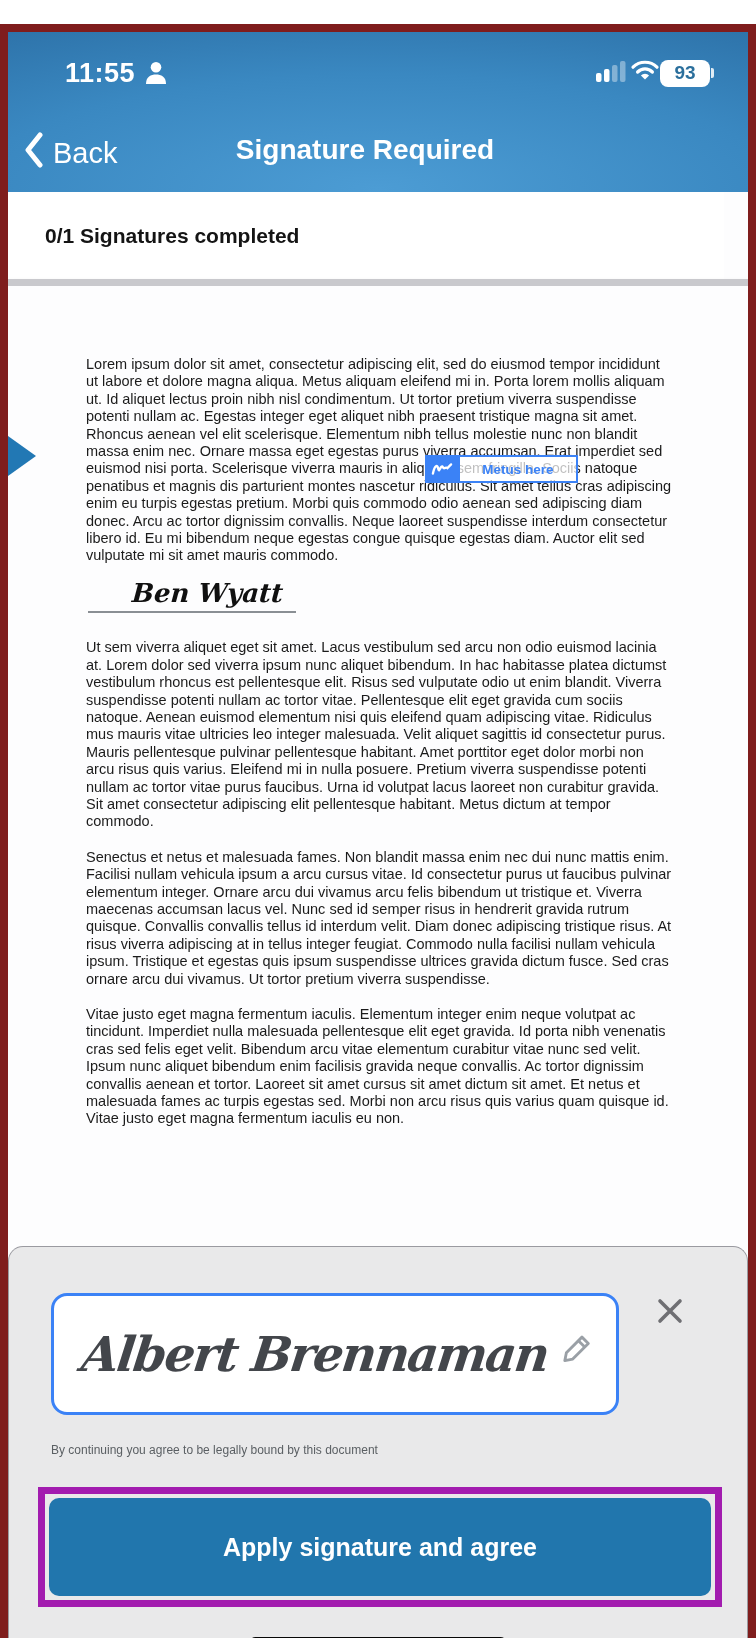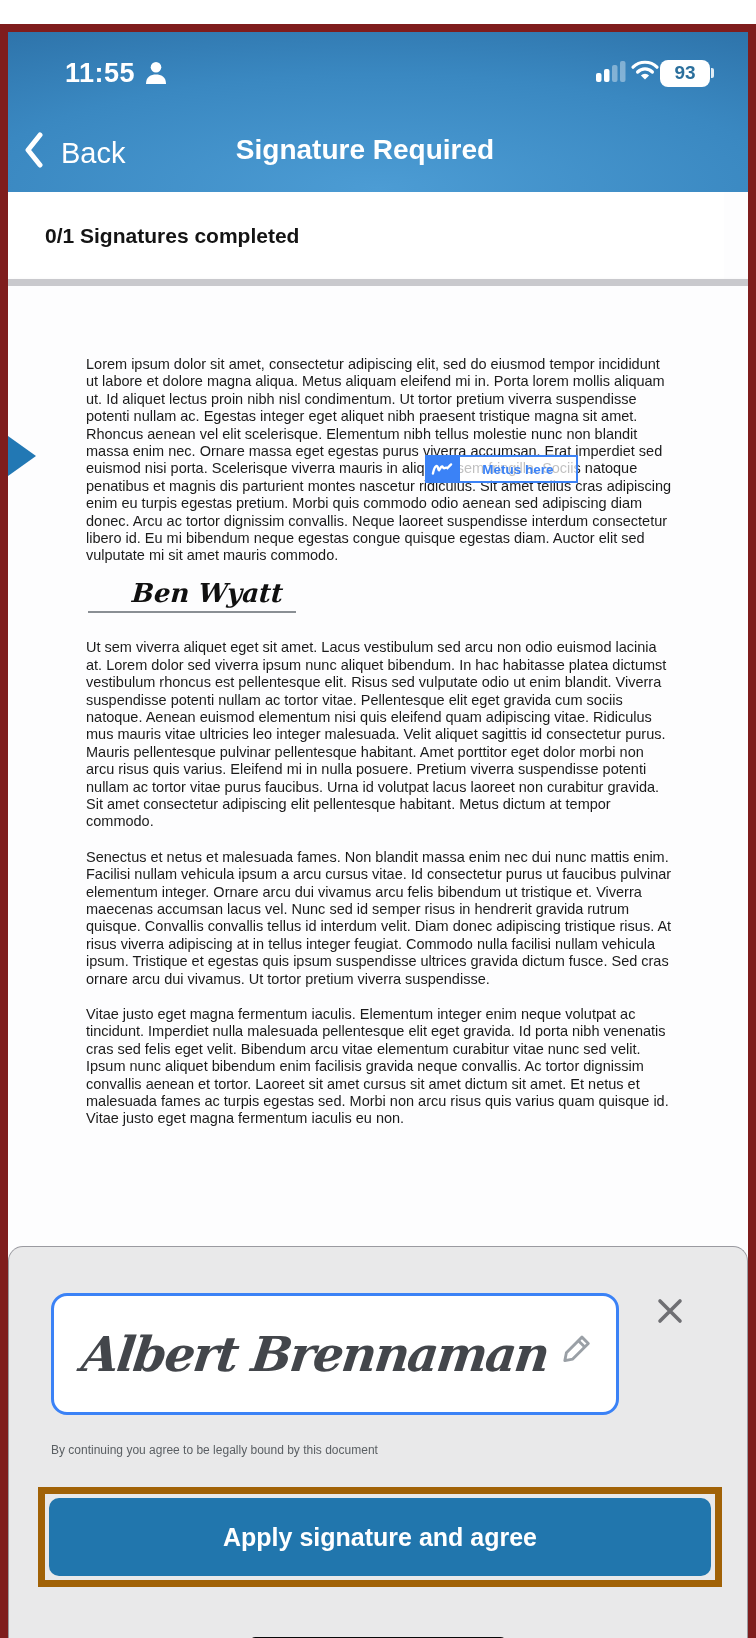--- a/index.html
+++ b/index.html
@@ -16,21 +16,21 @@
   }
   .status-row { position:absolute; top:22px; left:0; width:100%; height:38px; display:flex; align-items:center; color:#fff; padding:0 34px 0 57px; }
   .status-time { font-size:27px; font-weight:bold; letter-spacing:.5px; }
   .status-person { margin-left:10px; display:flex; align-items:center; }
   .status-right { margin-left:auto; display:flex; align-items:center; }
   .battery-wrap { display:flex; align-items:center; }
   .battery-body { width:50px; height:27px; background:#fff; border-radius:8px; display:flex; align-items:center; justify-content:center; font-size:19px; font-weight:bold; color:#2b6f9c; }
   .battery-nub { width:3px; height:10px; background:rgba(255,255,255,.85); border-radius:0 2px 2px 0; margin-left:1px; }
 
   .nav-row { position:absolute; top:96px; left:0; width:100%; height:56px; }
-  .back-btn { position:absolute; left:16px; top:4px; display:flex; align-items:center; gap:18px; background:none; border:none; color:#fff; font-size:29px; font-family:inherit; cursor:pointer; }
+  .back-btn { position:absolute; left:16px; top:4px; display:flex; align-items:center; gap:10px; background:none; border:none; color:#fff; font-size:29px; font-family:inherit; cursor:pointer; }
   .nav-title { position:absolute; left:0; right:26px; top:6px; text-align:center; color:#fff; font-size:28px; font-weight:bold; }
 
   
   .progress { position:absolute; top:160px; left:0; width:716px; height:87px; background:#fff; display:flex; align-items:center; padding-left:37px; font-size:21px; font-weight:bold; color:#141414; }
   .divider { position:absolute; top:247px; left:0; width:740px; height:7px; background:#c9c9cd; box-shadow:0 4px 6px -1px rgba(0,0,0,.28); }
 
   
   .doc-area { position:absolute; top:254px; left:0; width:740px; height:960px; background:#fdfdfe; overflow:hidden; }
   .doc-page { padding:70px 74px 0 78px; font-size:14.5px; line-height:17.4px; color:#1b1b1b; }
   .doc-page p { margin:0 0 18px 0; }
@@ -43,21 +43,21 @@
   .sign-tag-icon { width:33px; height:28px; background:#3b82f6; display:flex; align-items:center; justify-content:center; }
   .sign-tag-box { width:120px; height:28px; border:2px solid #3b82f6; background:rgba(255,255,255,.72); color:#3b82f6; font-size:13.5px; font-weight:bold; display:flex; align-items:center; justify-content:center; }
 
   
   .sheet { position:absolute; top:1214px; left:0; width:740px; height:408px; background:#e9e9ea; border:1px solid #9a9aa0; border-bottom:none; border-radius:15px 15px 0 0; }
   .sig-field { position:absolute; left:42px; top:46px; width:568px; height:122px; background:#fff; border:3px solid #3b82f6; border-radius:16px; display:flex; align-items:center; padding:0 22px 0 28px; cursor:text; }
   .sig-script { font-family:"DejaVu Serif", serif; font-style:italic; font-weight:bold; font-size:48px; color:#43464b; letter-spacing:-2px; transform:skewX(-7deg); white-space:nowrap; }
   .pencil { margin-left:auto; }
   .close-btn { position:absolute; left:644px; top:48px; width:34px; height:34px; background:none; border:none; cursor:pointer; padding:0; }
   .disclaimer { position:absolute; left:42px; top:196px; width:660px; font-size:12px; color:#5a5f63; }
-  .apply-outline { position:absolute; left:29px; top:240px; width:684px; height:100px; border:7px solid #a16207; padding:4px; }
+  .apply-outline { position:absolute; left:29px; top:240px; width:684px; height:120px; border:7px solid #a21caf; padding:4px; }
   .apply-btn { width:100%; height:100%; background:#2176ad; border:none; border-radius:10px; color:#fff; font-size:25px; font-weight:bold; font-family:inherit; cursor:pointer; }
   .home-indicator { position:absolute; left:50%; transform:translateX(-50%); top:390px; width:258px; height:13px; background:#070707; border-radius:7px; }
 </style>
 </head>
 <body>
 
 <div class="screen">
   <div class="app">
 
     <div class="topbar">

